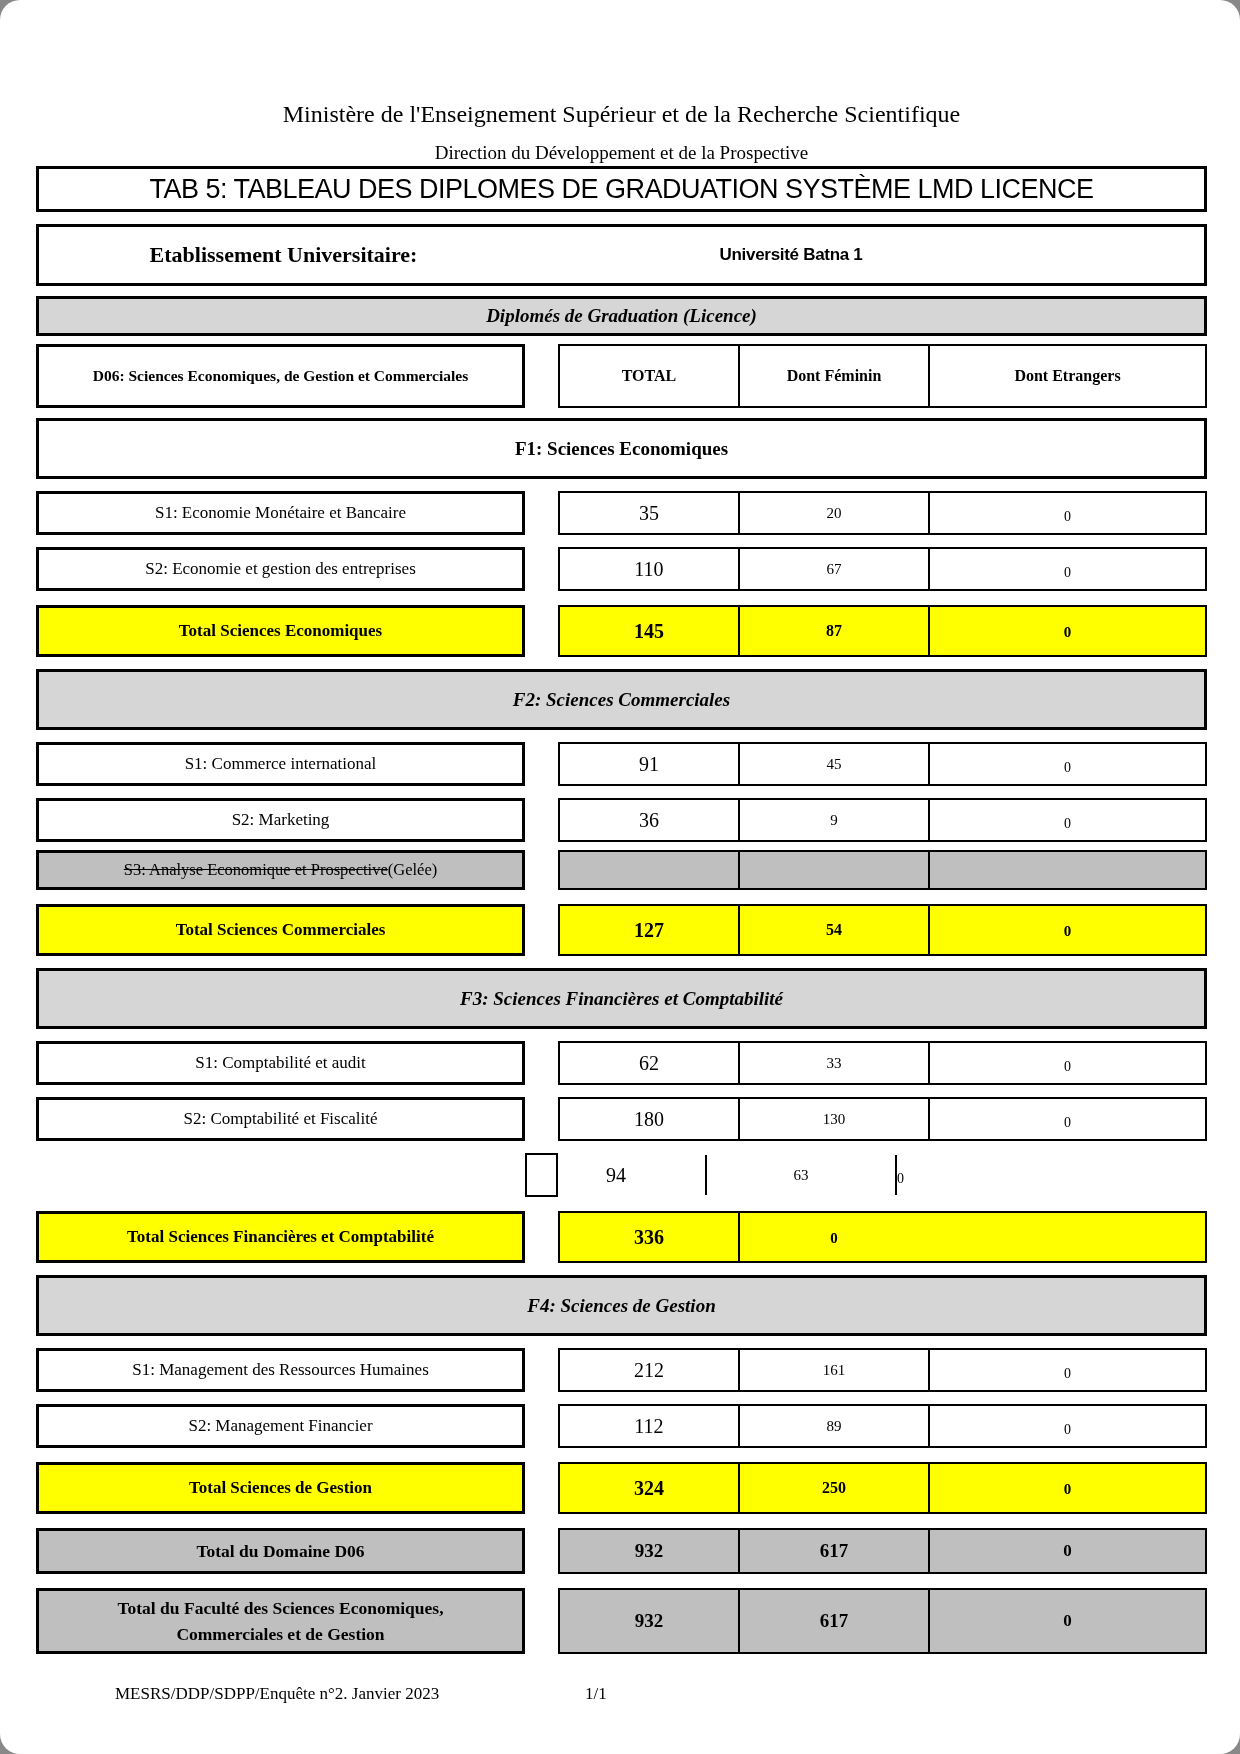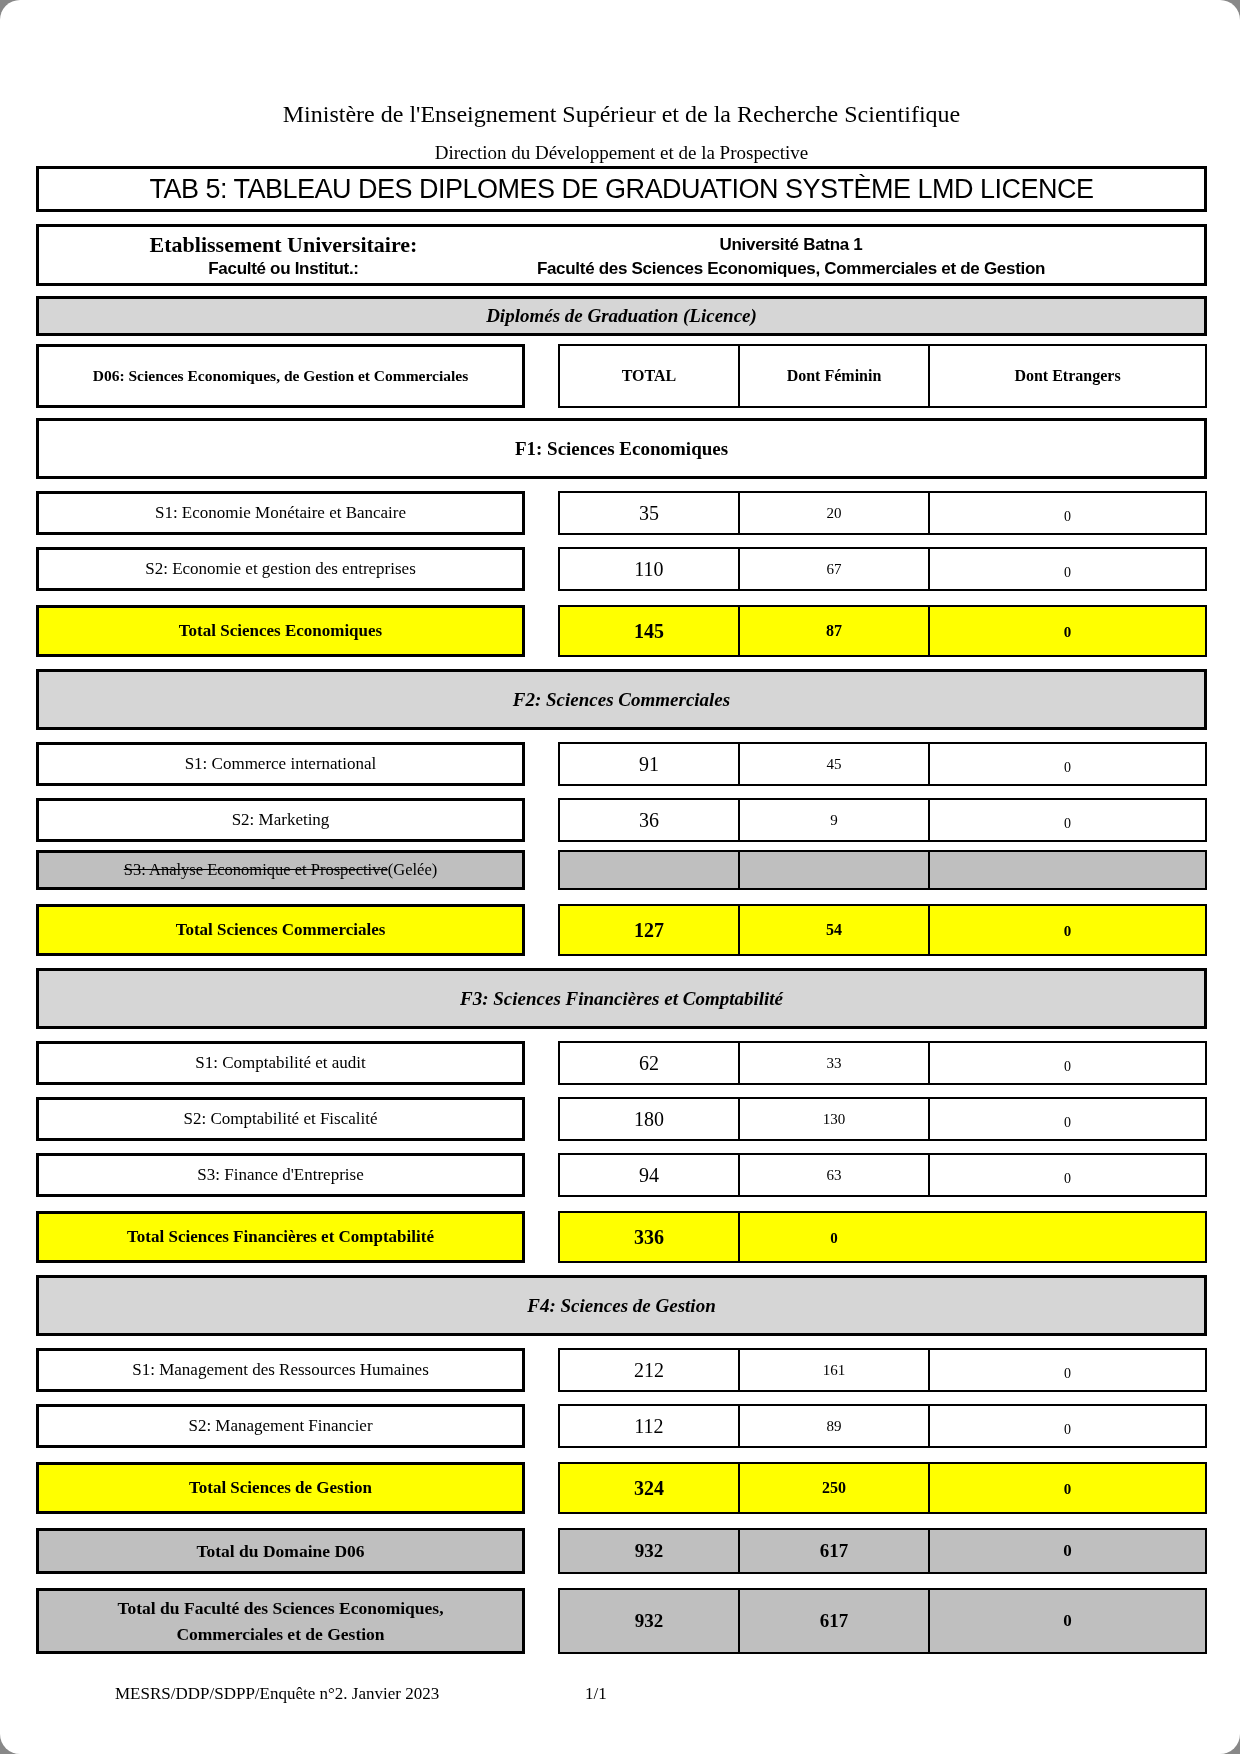--- a/index.html
+++ b/index.html
@@ -104,24 +104,20 @@
 
     <div class="tabbox">
       <span>TAB 5: TABLEAU DES DIPLOMES DE GRADUATION SYSTÈME LMD LICENCE</span>
     </div>
 
     <div class="etabbox">
       <div class="etabrow">
         <div class="etab-label serifb">Etablissement Universitaire:</div>
         <div class="etab-value sansb">Université Batna 1</div>
       </div>
-      <div class="etabrow">
-        <div class="etab-label sansb">Faculté ou Institut.:</div>
-        <div class="etab-value sansb">Faculté des Sciences Economiques, Commerciales et de Gestion</div>
-      </div>
     </div>
 
     <div class="banner">Diplomés de Graduation (Licence)</div>
 
     <div class="row headrow">
       <div class="labelbox">D06: Sciences Economiques, de Gestion et Commerciales</div>
       <div class="gap"></div>
       <div class="numblock">
         <div class="numcell">TOTAL</div>
         <div class="numcell">Dont Féminin</div>
@@ -227,23 +223,20 @@
             <span>S2: Comptabilité et Fiscalité</span>
           </div>
           <div class="gap"></div>
           <div class="numblock">
             <div class="numcell c-total">180</div>
             <div class="numcell c-fem">130</div>
             <div class="numcell c-etr">0</div>
           </div>
         </div>
         <div class="row data">
-          <div class="labelbox">
-            <span>S3: Finance d'Entreprise</span>
-          </div>
           <div class="gap"></div>
           <div class="numblock">
             <div class="numcell c-total">94</div>
             <div class="numcell c-fem">63</div>
             <div class="numcell c-etr">0</div>
           </div>
         </div>
         <div class="row total">
           <div class="labelbox">
             <span>Total Sciences Financières et Comptabilité</span>

